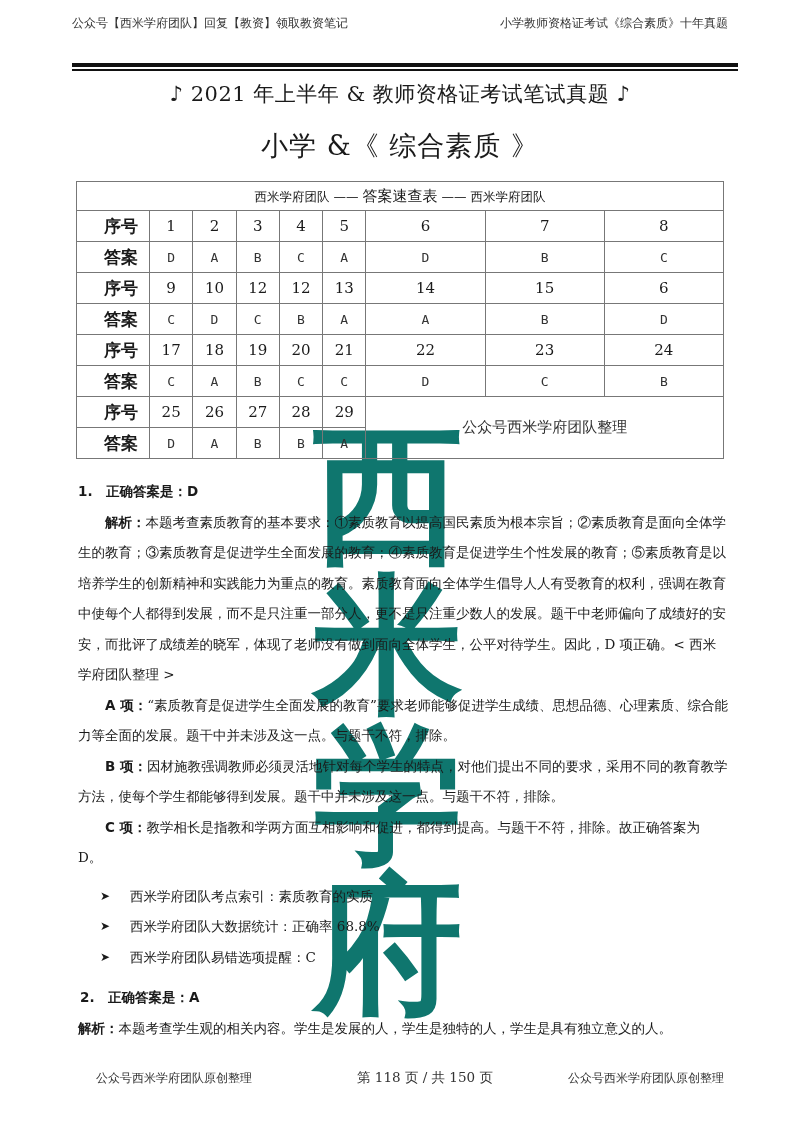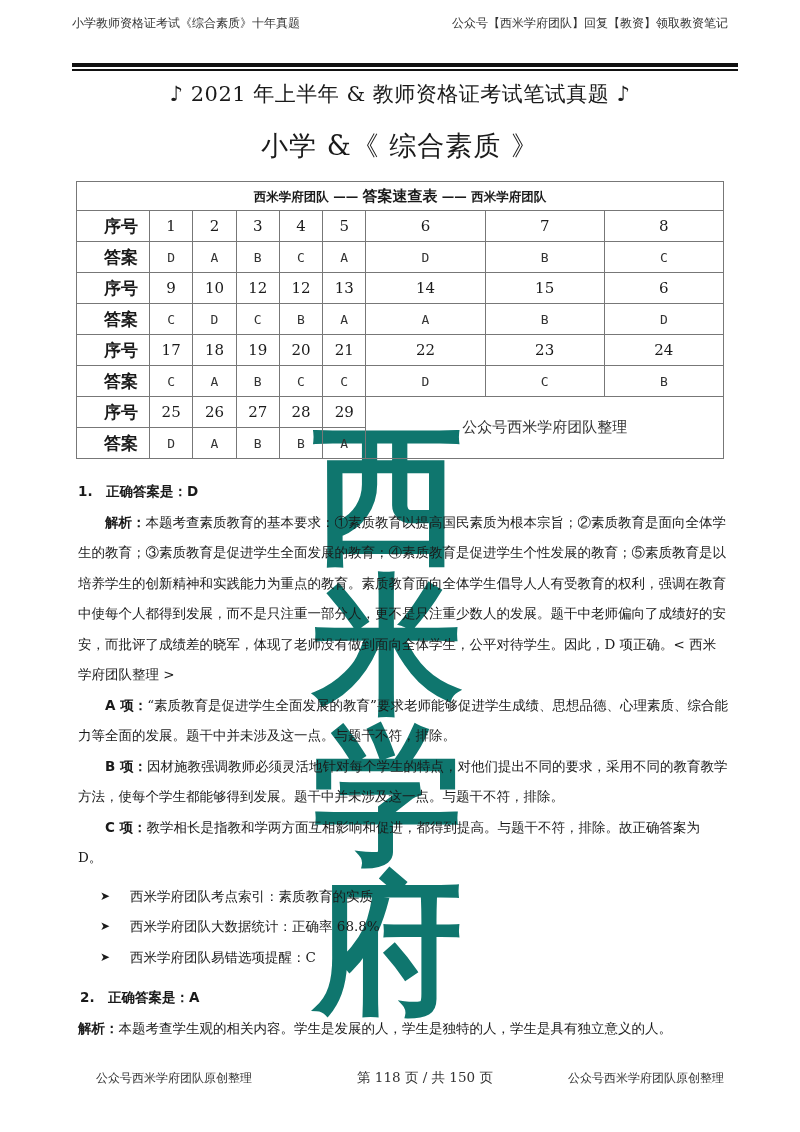--- a/index.html
+++ b/index.html
@@ -30,21 +30,21 @@
   }
   .answer-table {
     position: absolute; left: 76px; top: 181px; width: 648px;
     border-collapse: collapse; z-index: 1; background: transparent;
   }
   .answer-table td {
     border: 1px solid #777; text-align: center; height: 30px; padding: 0;
     font-size: 15px;
   }
   .answer-table td.caption-cell {
-    height: 28px; font-size: 12.5px; font-family: "DejaVu Sans", sans-serif; font-weight: bold;
+    height: 28px; font-size: 12.5px; font-family: "DejaVu Sans", sans-serif; font-weight: normal;
   }
   .answer-table td.caption-cell .big { font-size: 15px; }
   .answer-table td.row-label { width: 56px; font-size: 17px; font-family: "DejaVu Sans", sans-serif; font-weight: bold; padding-left: 16px; }
   .answer-table td.ans { font-size: 13px; color: #333; font-family: "DejaVu Sans Mono", monospace; }
   .answer-table td.note { font-size: 15px; color: #333; font-family: "DejaVu Sans", sans-serif; }
   .content {
     position: absolute; left: 78px; right: 72px; top: 476px; z-index: 1;
     font-size: 13.5px; line-height: 30.5px;
   }
   .content p { margin: 0; }
@@ -62,22 +62,22 @@
     font-size: 12px; color: #333; gap: 12px;
   }
   .page-footer .pager { font-size: 13.5px; margin-left: 30px; }
 </style>
 </head>
 <body>
 
 <div class="watermark">西米<br>学府</div>
 
 <div class="page-header">
+  <span>公众号【西米学府团队】回复【教资】领取教资笔记</span>
   <span>小学教师资格证考试《综合素质》十年真题</span>
-  <span>公众号【西米学府团队】回复【教资】领取教资笔记</span>
 </div>
 <div class="header-rule-thick"></div>
 <div class="header-rule-thin"></div>
 
 <div class="doc-title">♪ 2021 年上半年 &amp; 教师资格证考试笔试真题 ♪</div>
 <div class="doc-subtitle">小学 &amp;《 综合素质 》</div>
 
 <table class="answer-table">
   <tbody>
       <tr>

